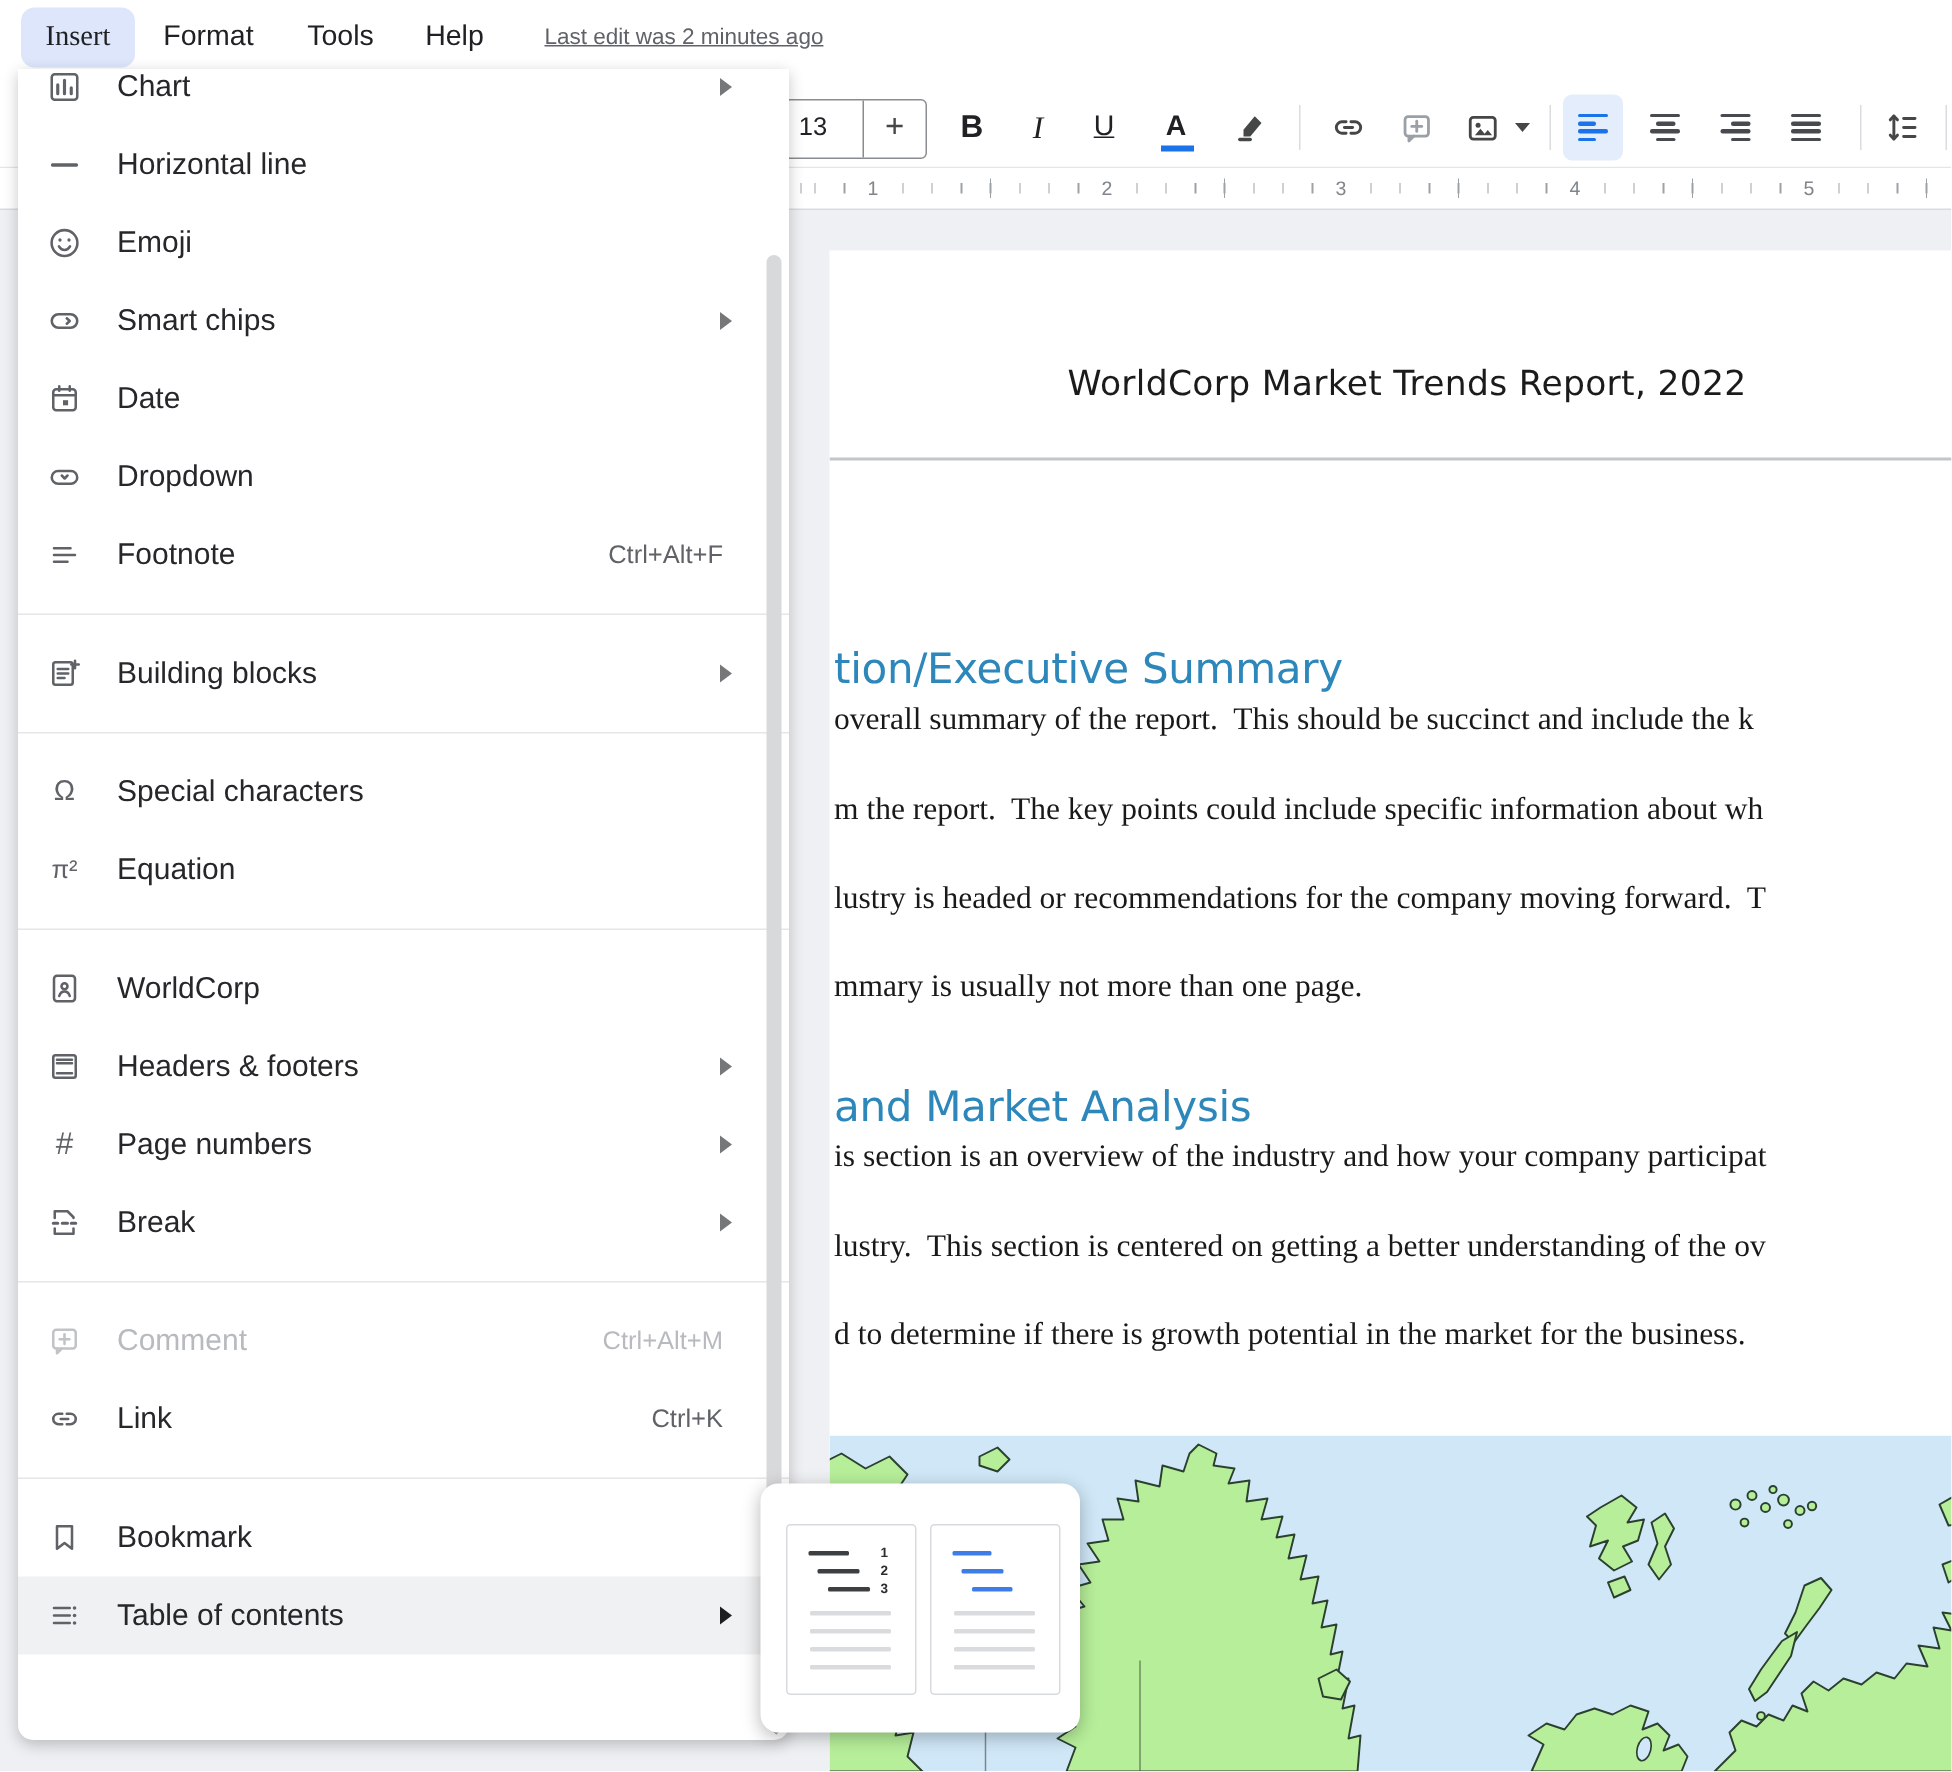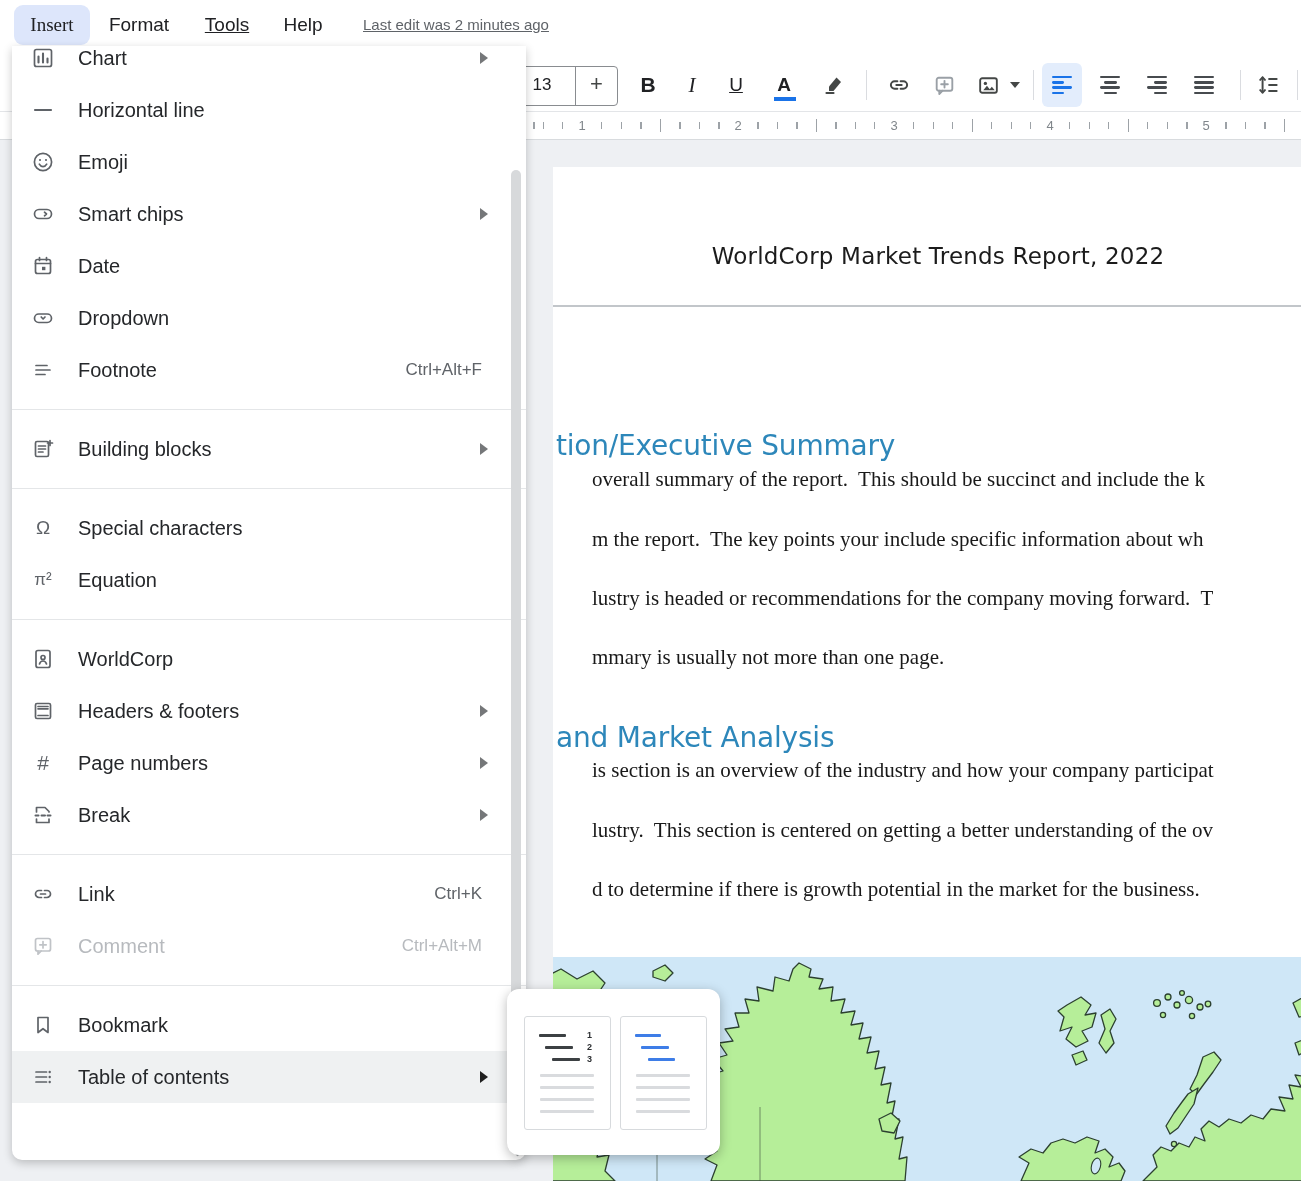--- a/index.html
+++ b/index.html
@@ -48,21 +48,21 @@
 
   
   .canvasbg{position:absolute;left:0;top:139px;width:100%;height:1042px;background:#eef0f3;}
   .page{position:absolute;left:553px;top:167px;width:770px;height:1014px;background:#fff;overflow:hidden;padding-left:36px;}
   .doc-title{position:absolute;left:0;top:76px;width:770px;text-align:center;font-size:23px;
              color:#1b1b1b;font-family:"DejaVu Sans",sans-serif;font-weight:500;letter-spacing:.2px;}
   .page-rule{position:absolute;left:0;top:138px;width:770px;height:2px;background:#c2c6ca;}
   .h-blue{position:absolute;left:3px;white-space:pre;font-size:28px;color:#2d87ba;
           font-family:"DejaVu Sans",sans-serif;font-weight:500;letter-spacing:-0.2px;}
   .bodyline{position:absolute;left:3px;white-space:pre;font-size:21px;color:#191919;
-            font-family:"Liberation Serif",serif;margin-left:36px;}
+            font-family:"Liberation Serif",serif;}
   .mapwrap{position:absolute;left:0;top:790px;width:770px;height:224px;}
 
   
   .imenu{position:absolute;left:12px;top:46px;width:514px;height:1114px;background:#fff;
          border-radius:0 0 10px 10px;box-shadow:0 3px 10px rgba(0,0,0,.22);z-index:30;overflow:hidden;}
   .mlist{margin-top:-14px;}
   .mrow{position:relative;height:52px;display:flex;align-items:center;padding:0 44px 0 18px;}
   .mrow.hl{background:#eff1f2;}
   .mic{width:26px;height:26px;margin-right:22px;display:flex;align-items:center;justify-content:center;flex:none;}
   .mic svg{stroke:#5f6368;fill:none;stroke-width:1.7;stroke-linecap:round;stroke-linejoin:round;}
@@ -94,21 +94,21 @@
 <div id="root">
 
   <div class="canvasbg"></div>
 
   <div class="page">
     <div class="doc-title">WorldCorp Market Trends Report, 2022</div>
     <div class="page-rule"></div>
 
     <div class="h-blue" style="top:262px;">tion/Executive Summary</div>
     <div class="bodyline" style="top:300px;">overall summary of the report.  This should be succinct and include the k</div>
-    <div class="bodyline" style="top:360px;">m the report.  The key points your include specific information about wh</div>
+    <div class="bodyline" style="top:360px;">m the report.  The key points could include specific information about wh</div>
     <div class="bodyline" style="top:419px;">lustry is headed or recommendations for the company moving forward.  T</div>
     <div class="bodyline" style="top:478px;">mmary is usually not more than one page.</div>
 
     <div class="h-blue" style="top:554px;">and Market Analysis</div>
     <div class="bodyline" style="top:591px;">is section is an overview of the industry and how your company participat</div>
     <div class="bodyline" style="top:651px;">lustry.  This section is centered on getting a better understanding of the ov</div>
     <div class="bodyline" style="top:710px;">d to determine if there is growth potential in the market for the business.</div>
 
     <div class="mapwrap">
       <svg width="770" height="224" viewBox="0 0 770 224" preserveAspectRatio="none">
@@ -259,21 +259,21 @@
           <path d="M7 19l-2.2-2.3M7 19l2.2-2.3"></path>
         <path d="M13 6.5h7M13 12h7M13 17.5h7"></path>
       </svg>
     </div>
     <div class="tsep" style="left:1297px;"></div>
   </div>
 
   <div class="menubar">
     <div class="mb-item active" style="left:14px;width:76px;">Insert</div>
     <div class="mb-item" style="left:98px;width:82px;">Format</div>
-    <div class="mb-item" style="left:192px;width:70px;text-decoration:underline;">Tools</div>
+    <div class="mb-item" style="left:192px;width:70px;">Tools</div>
     <div class="mb-item" style="left:272px;width:62px;">Help</div>
     <div class="mb-status">Last edit was 2 minutes ago</div>
   </div>
 
   <div class="imenu">
     <div class="mlist">
       <div class="mrow">
         <span class="mic">
           <svg width="24" height="24" viewBox="0 0 24 24">
               <rect x="3.5" y="3.5" width="17" height="17" rx="2"></rect>
@@ -400,42 +400,42 @@
           <path d="M4.5 12.5h3M10.5 12.5h3.5M16.5 12.5h3" stroke-width="2"></path>
               <path d="M5.5 16v3.5h12.5V16"></path>
             </svg>
           </span>
         <span class="mlabel">Break</span>
         <span class="marr"></span>
       </div>
 
       <div class="msep"></div>
 
-      <div class="mrow">
-        <span class="mic">
-          <svg width="24" height="24" viewBox="0 0 24 24">
-              <path d="M10.5 8.5H8a3.5 3.5 0 0 0 0 7h2.5"></path>
-          <path d="M13.5 8.5H16a3.5 3.5 0 0 1 0 7h-2.5"></path>
-              <path d="M9.5 12h5"></path>
-            </svg>
-          </span>
-        <span class="mlabel">Link</span>
-        <span class="msc">Ctrl+K</span>
-      </div>
       <div class="mrow dis">
         <span class="mic">
           <svg width="24" height="24" viewBox="0 0 24 24">
               <rect x="4.5" y="4.5" width="15" height="12.5" rx="2"></rect>
           <path d="M12 7.5v6.5"></path>
               <path d="M8.8 10.8h6.4"></path>
               <path d="M7 17v3.2L10.2 17"></path>
             </svg>
           </span>
         <span class="mlabel">Comment</span>
         <span class="msc">Ctrl+Alt+M</span>
+      </div>
+      <div class="mrow">
+        <span class="mic">
+          <svg width="24" height="24" viewBox="0 0 24 24">
+              <path d="M10.5 8.5H8a3.5 3.5 0 0 0 0 7h2.5"></path>
+          <path d="M13.5 8.5H16a3.5 3.5 0 0 1 0 7h-2.5"></path>
+              <path d="M9.5 12h5"></path>
+            </svg>
+          </span>
+        <span class="mlabel">Link</span>
+        <span class="msc">Ctrl+K</span>
       </div>
 
       <div class="msep"></div>
 
       <div class="mrow">
         <span class="mic">
           <svg width="24" height="24" viewBox="0 0 24 24">
               <path d="M7 4.5h10v15l-5-3.8-5 3.8z"></path>
             </svg>
           </span>

